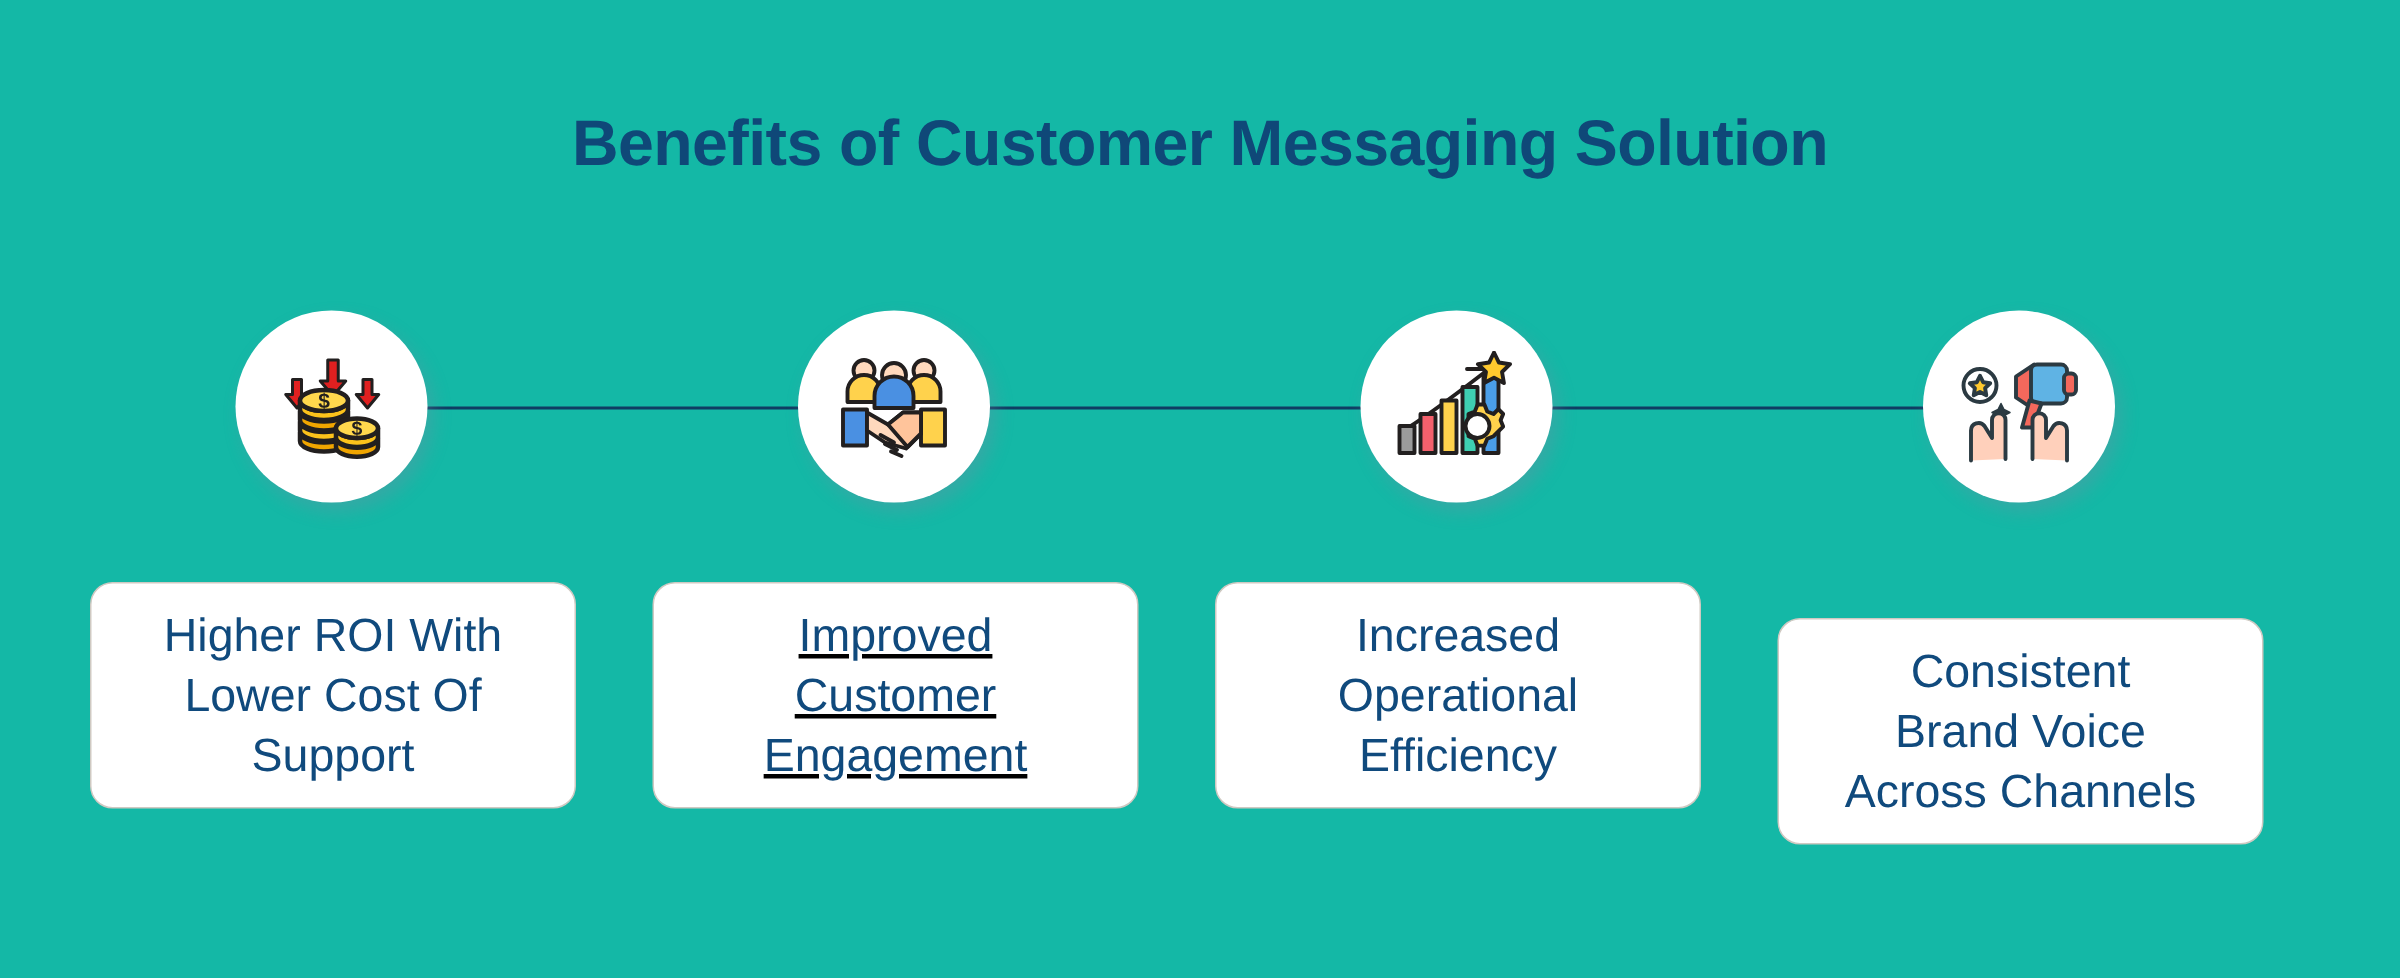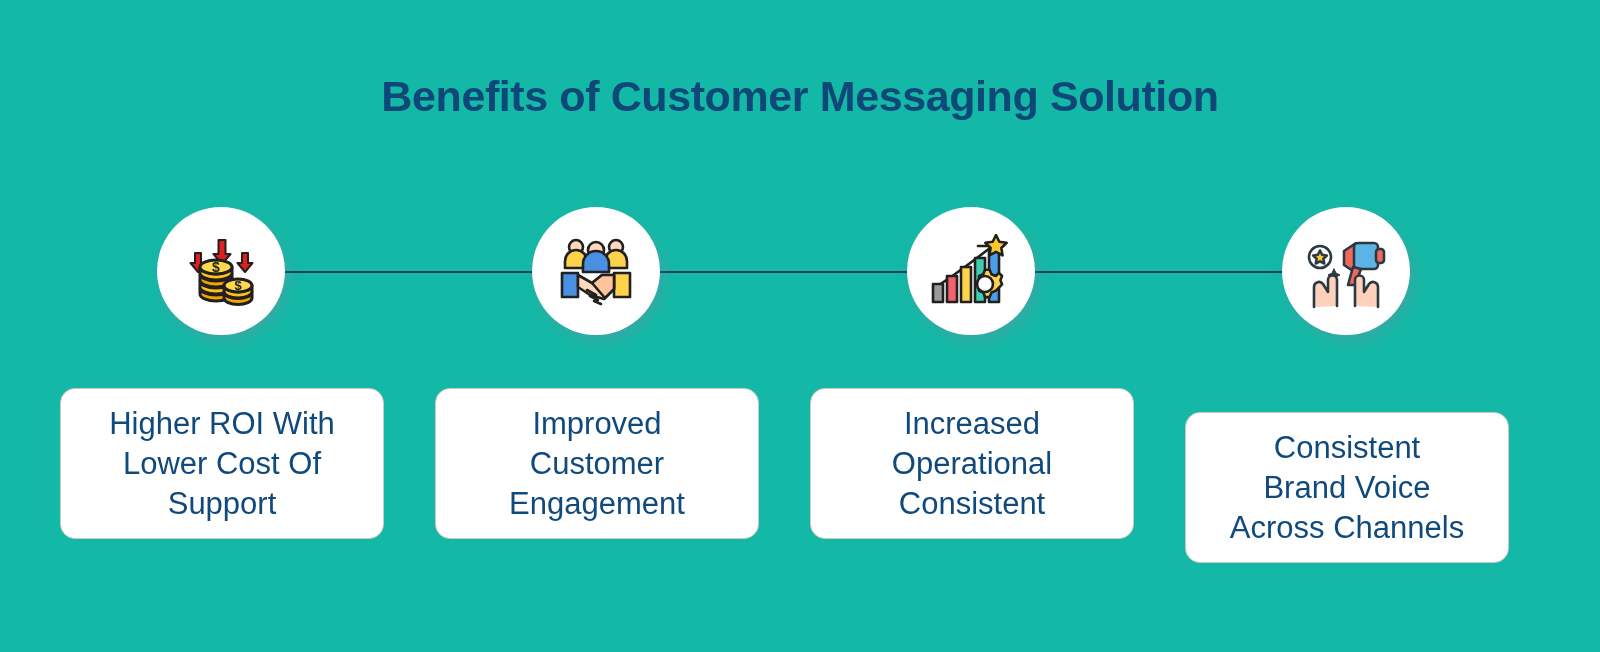--- a/index.html
+++ b/index.html
@@ -88,21 +88,21 @@
     box-sizing: border-box;
     background: #ffffff;
     border: 1px solid #cfc9c2;
     border-radius: 15px;
     display: flex;
     align-items: center;
     justify-content: center;
     padding: 6px 14px;
   }
   .card.k1 { left: 60px; }
-  .card.k2 { left: 435px; }
+  .card.k2 { left: 435px; text-decoration: underline; }
   .card.k3 { left: 810px; }
   .card.k4 { left: 1185px; margin-top: 24px; }
 
   .card-text {
     text-align: center;
     color: #104a7d;
     font-size: 31px;
     line-height: 40px;
     font-weight: normal;
     white-space: pre-line;
@@ -227,21 +227,21 @@
 Support</div>
     </div>
     <div class="card k2">
       <div class="card-text">Improved
 Customer
 Engagement</div>
     </div>
     <div class="card k3">
       <div class="card-text">Increased
 Operational
-Consistent</div>
+Efficiency</div>
     </div>
     <div class="card k4">
       <div class="card-text">Consistent
 Brand Voice
 Across Channels</div>
     </div>
   </div>
 
 </div>
 

